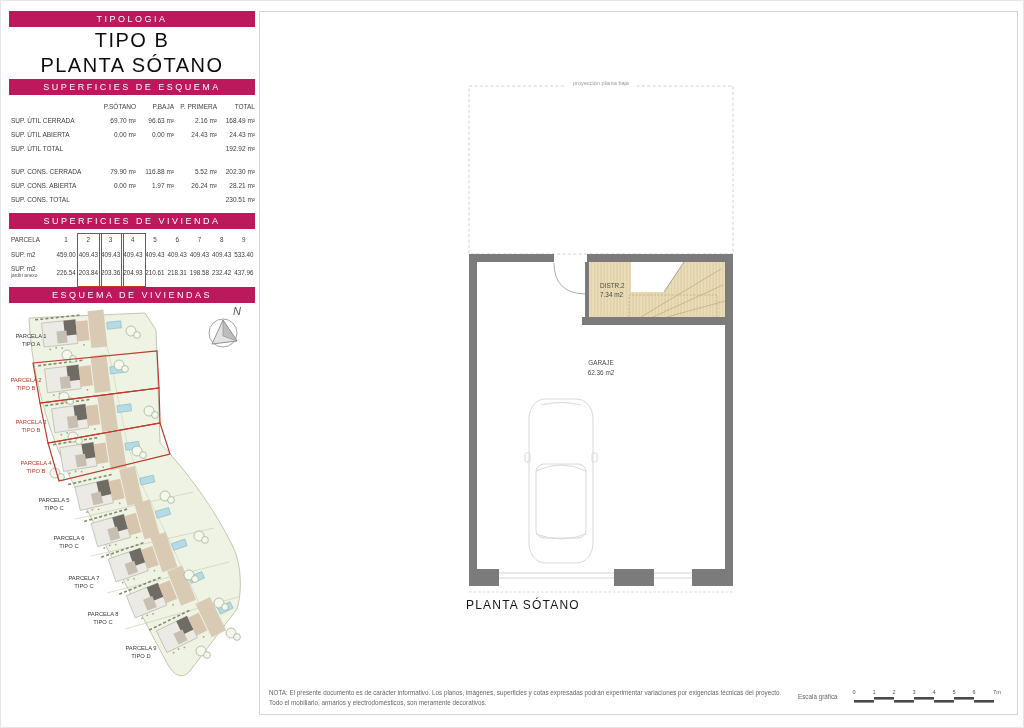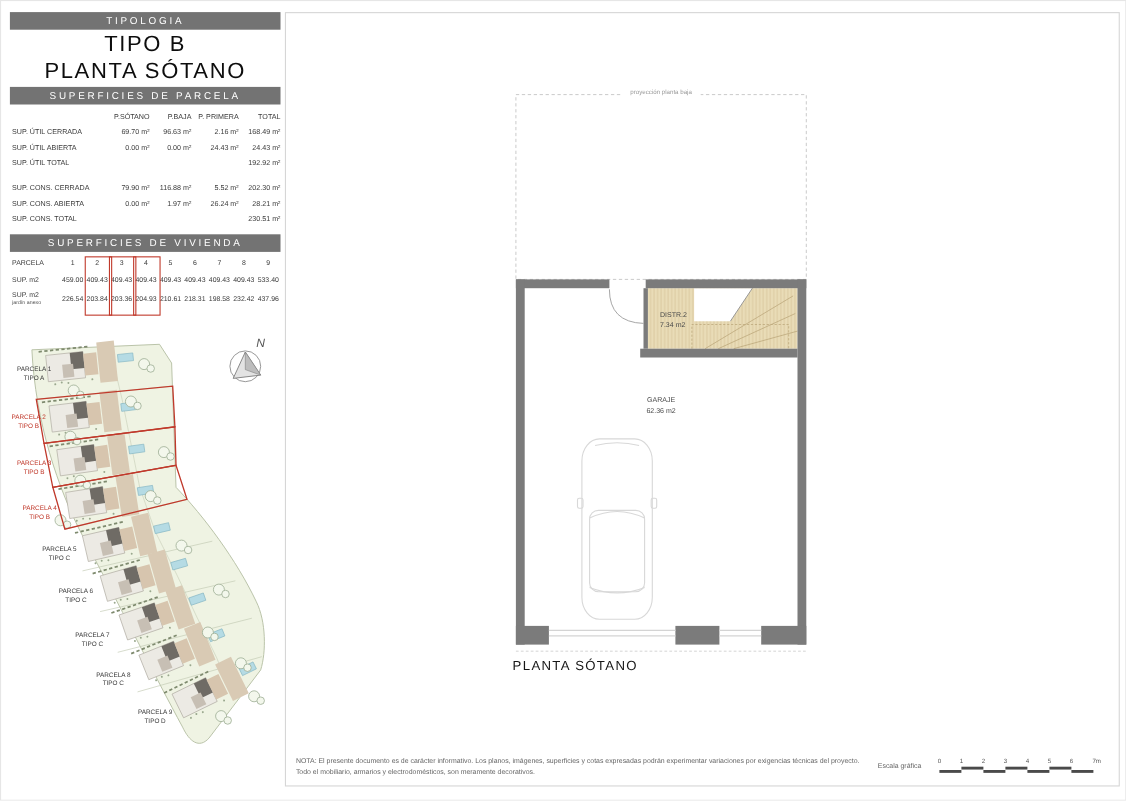--- a/index.html
+++ b/index.html
@@ -1,21 +1,21 @@
 <!DOCTYPE html>
 <html><head>
 <meta charset="utf-8">
 <style>
   html,body{margin:0;padding:0;background:#ffffff;}
   #page{position:relative;width:1024px;height:728px;background:#ffffff;
         font-family:"Liberation Sans",sans-serif;color:#222;overflow:hidden;
         border:1px solid #e6e6e6;box-sizing:border-box;}
   .abs{position:absolute;}
   
-  .blackbar{position:absolute;left:8px;width:246px;height:16px;background:#737373;color:#fff;
+  .blackbar{position:absolute;left:8px;width:246px;height:16px;background:#be185d;color:#fff;
             font-size:9px;letter-spacing:2.5px;text-align:center;line-height:17px;}
   .bigtitle{position:absolute;left:8px;width:246px;text-align:center;font-size:20px;
             letter-spacing:1.5px;color:#0d0d0d;font-weight:400;}
   .vtable{position:absolute;left:8px;top:98px;width:246px;font-size:6.5px;color:#3c3c3c;}
   .vrow{display:grid;grid-template-columns:86px 41px 38px 43px 38px;height:14px;align-items:center;}
   .vrow .lbl{text-align:left;padding-left:2px;}
   .vrow .val{text-align:right;}
   .vgap{height:9px;}
   .ptable{position:absolute;left:8px;top:231px;width:246px;font-size:6.3px;color:#3c3c3c;}
   .prow{display:grid;grid-template-columns:46px repeat(9,1fr);align-items:center;height:15px;}
@@ -38,21 +38,21 @@
 </style>
 </head>
 <body>
 
 <div id="page">
 
   <div class="blackbar" style="top:10px;">TIPOLOGIA</div>
   <div class="bigtitle" style="top:28px;">TIPO B</div>
   <div class="bigtitle" style="top:53px;">PLANTA SÓTANO</div>
 
-  <div class="blackbar" style="top:78px;">SUPERFICIES DE PARCELA</div>
+  <div class="blackbar" style="top:78px;">SUPERFICIES DE ESQUEMA</div>
 
   <div class="vtable">
     <div class="vrow">
       <span class="lbl"></span>
       <span class="val">P.SÓTANO</span>
       <span class="val">P.BAJA</span>
       <span class="val">P. PRIMERA</span>
       <span class="val">TOTAL</span>
     </div>
     <div class="vrow">
@@ -137,20 +137,21 @@
       <span class="pval">218.31</span>
       <span class="pval">198.58</span>
       <span class="pval">232.42</span>
       <span class="pval">437.96</span>
     </div>
     <div class="redbox" style="left:68px;"></div>
     <div class="redbox" style="left:90px;"></div>
     <div class="redbox" style="left:112px;"></div>
   </div>
 
+  <div class="blackbar" style="top:286px;">ESQUEMA DE VIVIENDAS</div>
 
   <div class="abs" style="left:8px;top:302px;width:248px;height:388px;">
     <svg width="248" height="388" viewBox="0 0 248 388">
       <defs>
         <g id="house-tpl">
           <line x1="2" y1="1" x2="48" y2="1" stroke="#7e8a6e" stroke-width="1.6" stroke-dasharray="3,2.2"></line>
           <rect x="8" y="5" width="34" height="24" fill="#eceae4" stroke="#b0aca2" stroke-width="0.6"></rect>
           <rect x="30" y="5" width="12" height="15" fill="#6f6b65"></rect>
           <rect x="22" y="15" width="10" height="12" fill="#c7bfb4"></rect>
           <rect x="42" y="7" width="12" height="20" fill="#d7c5ae"></rect>

